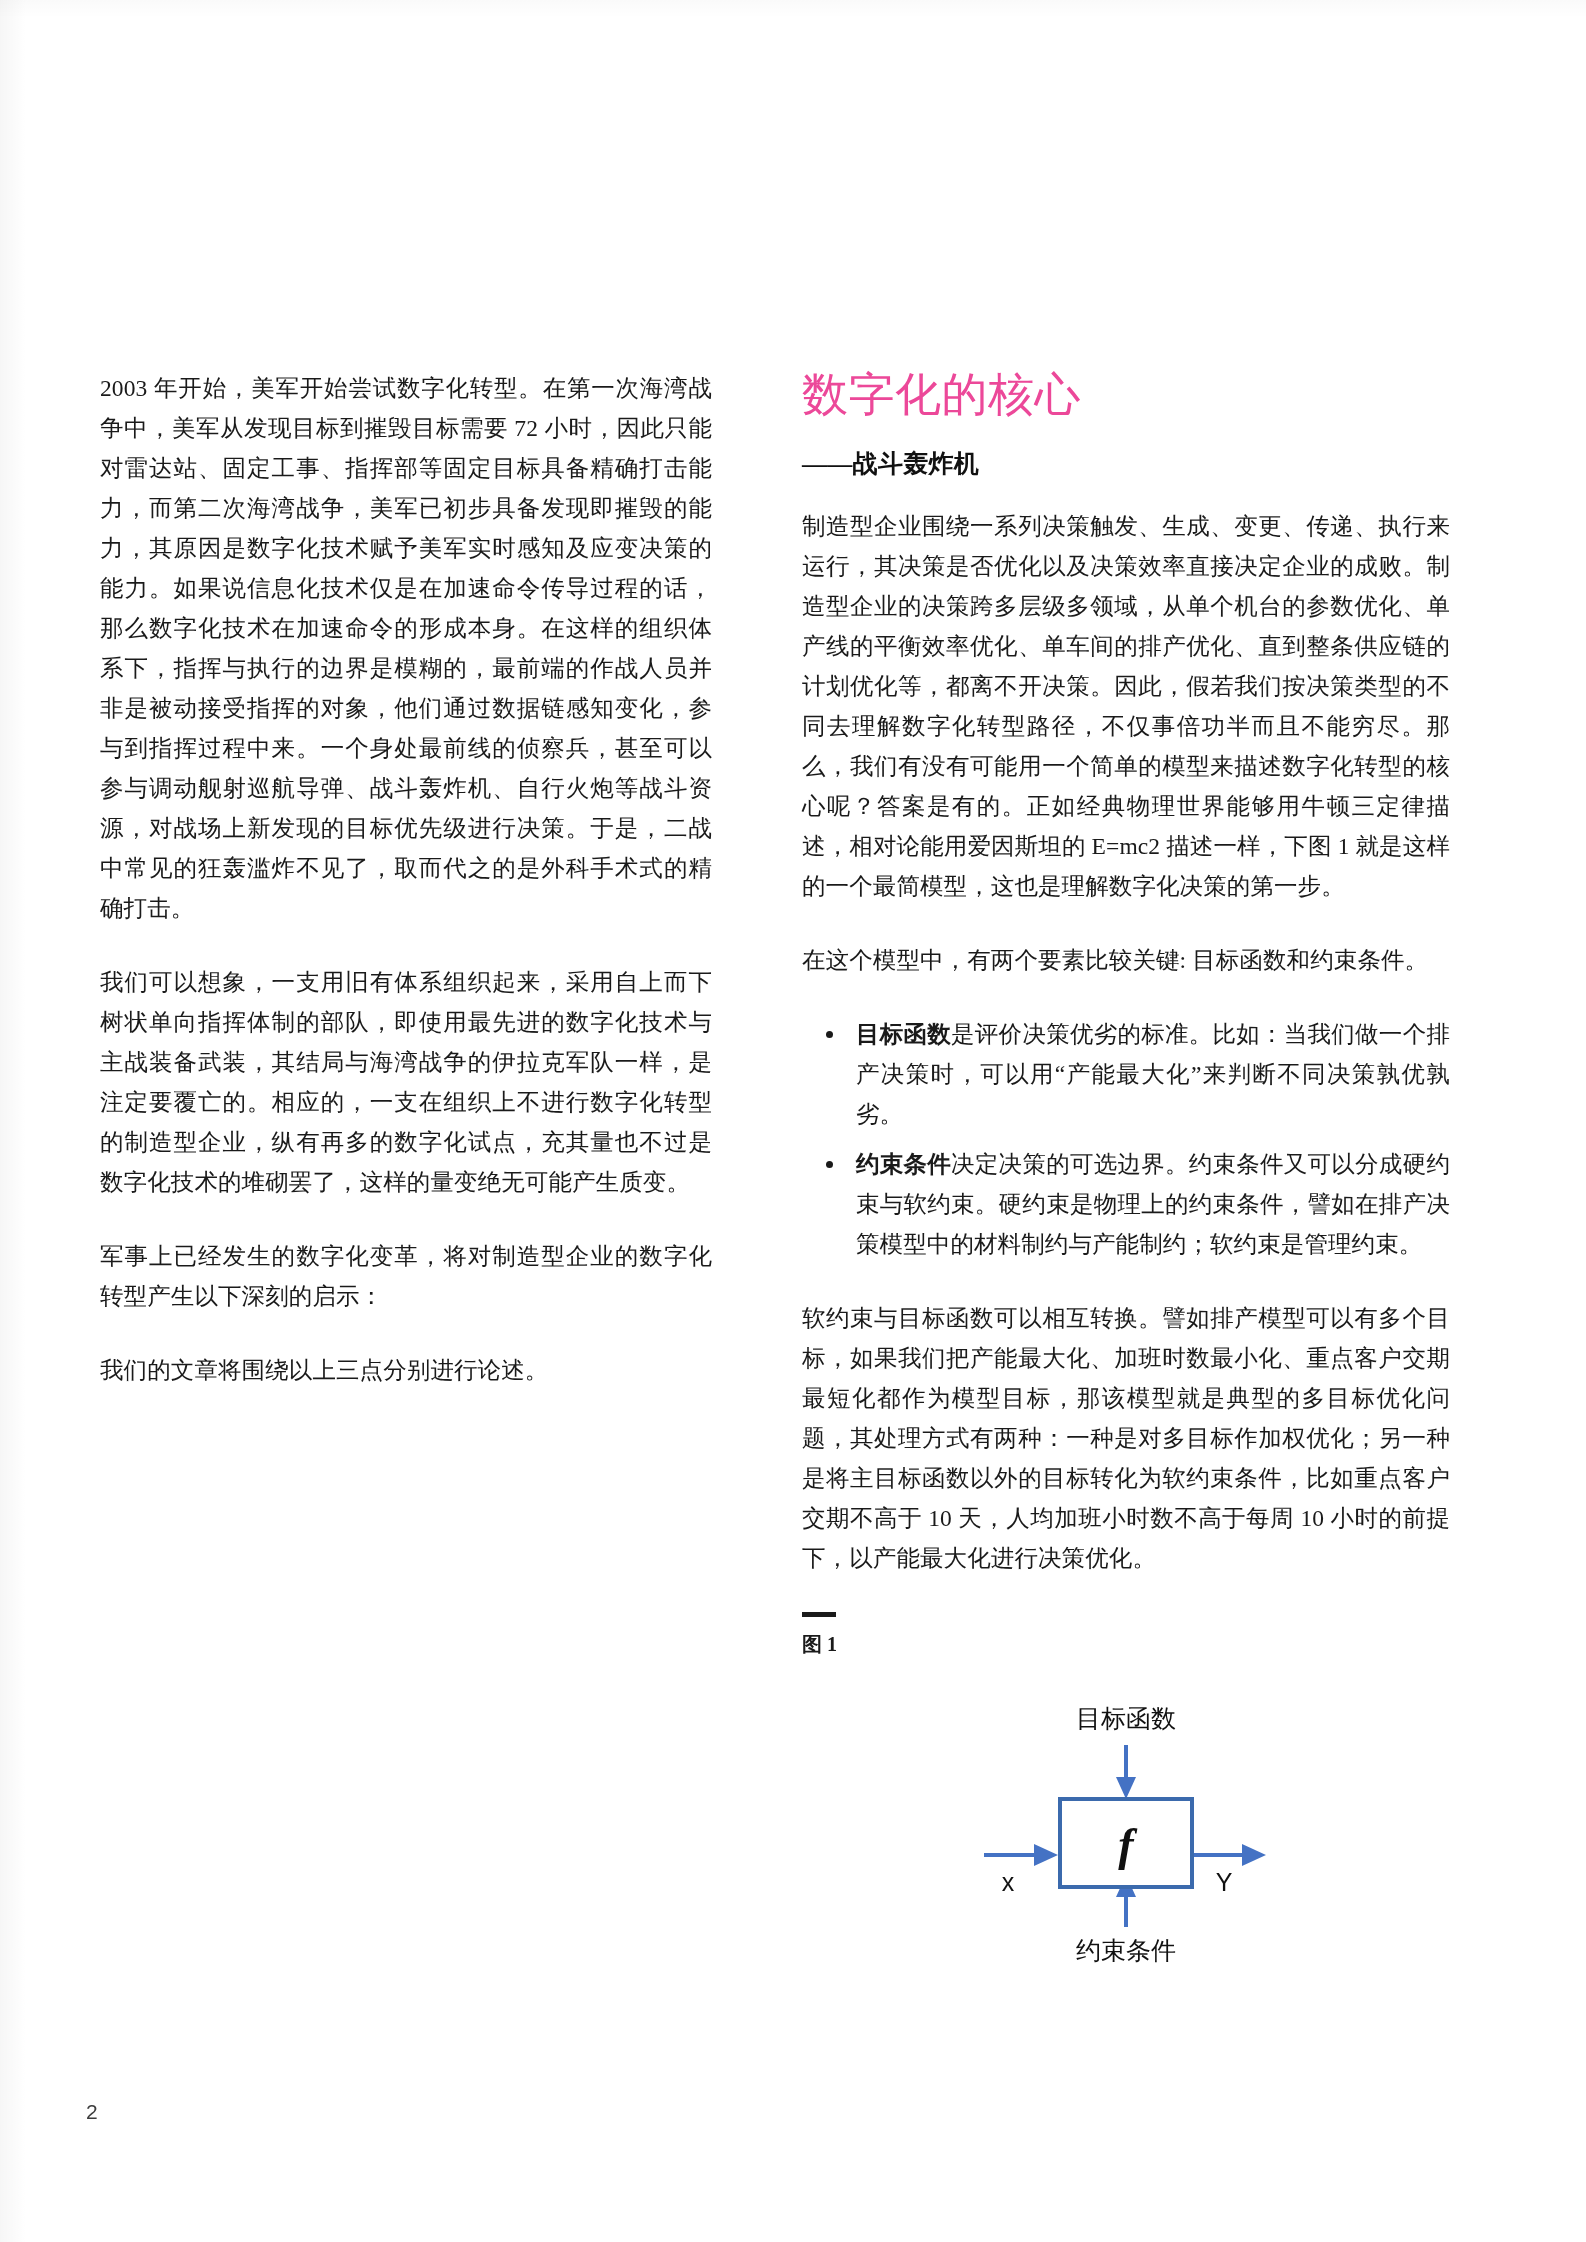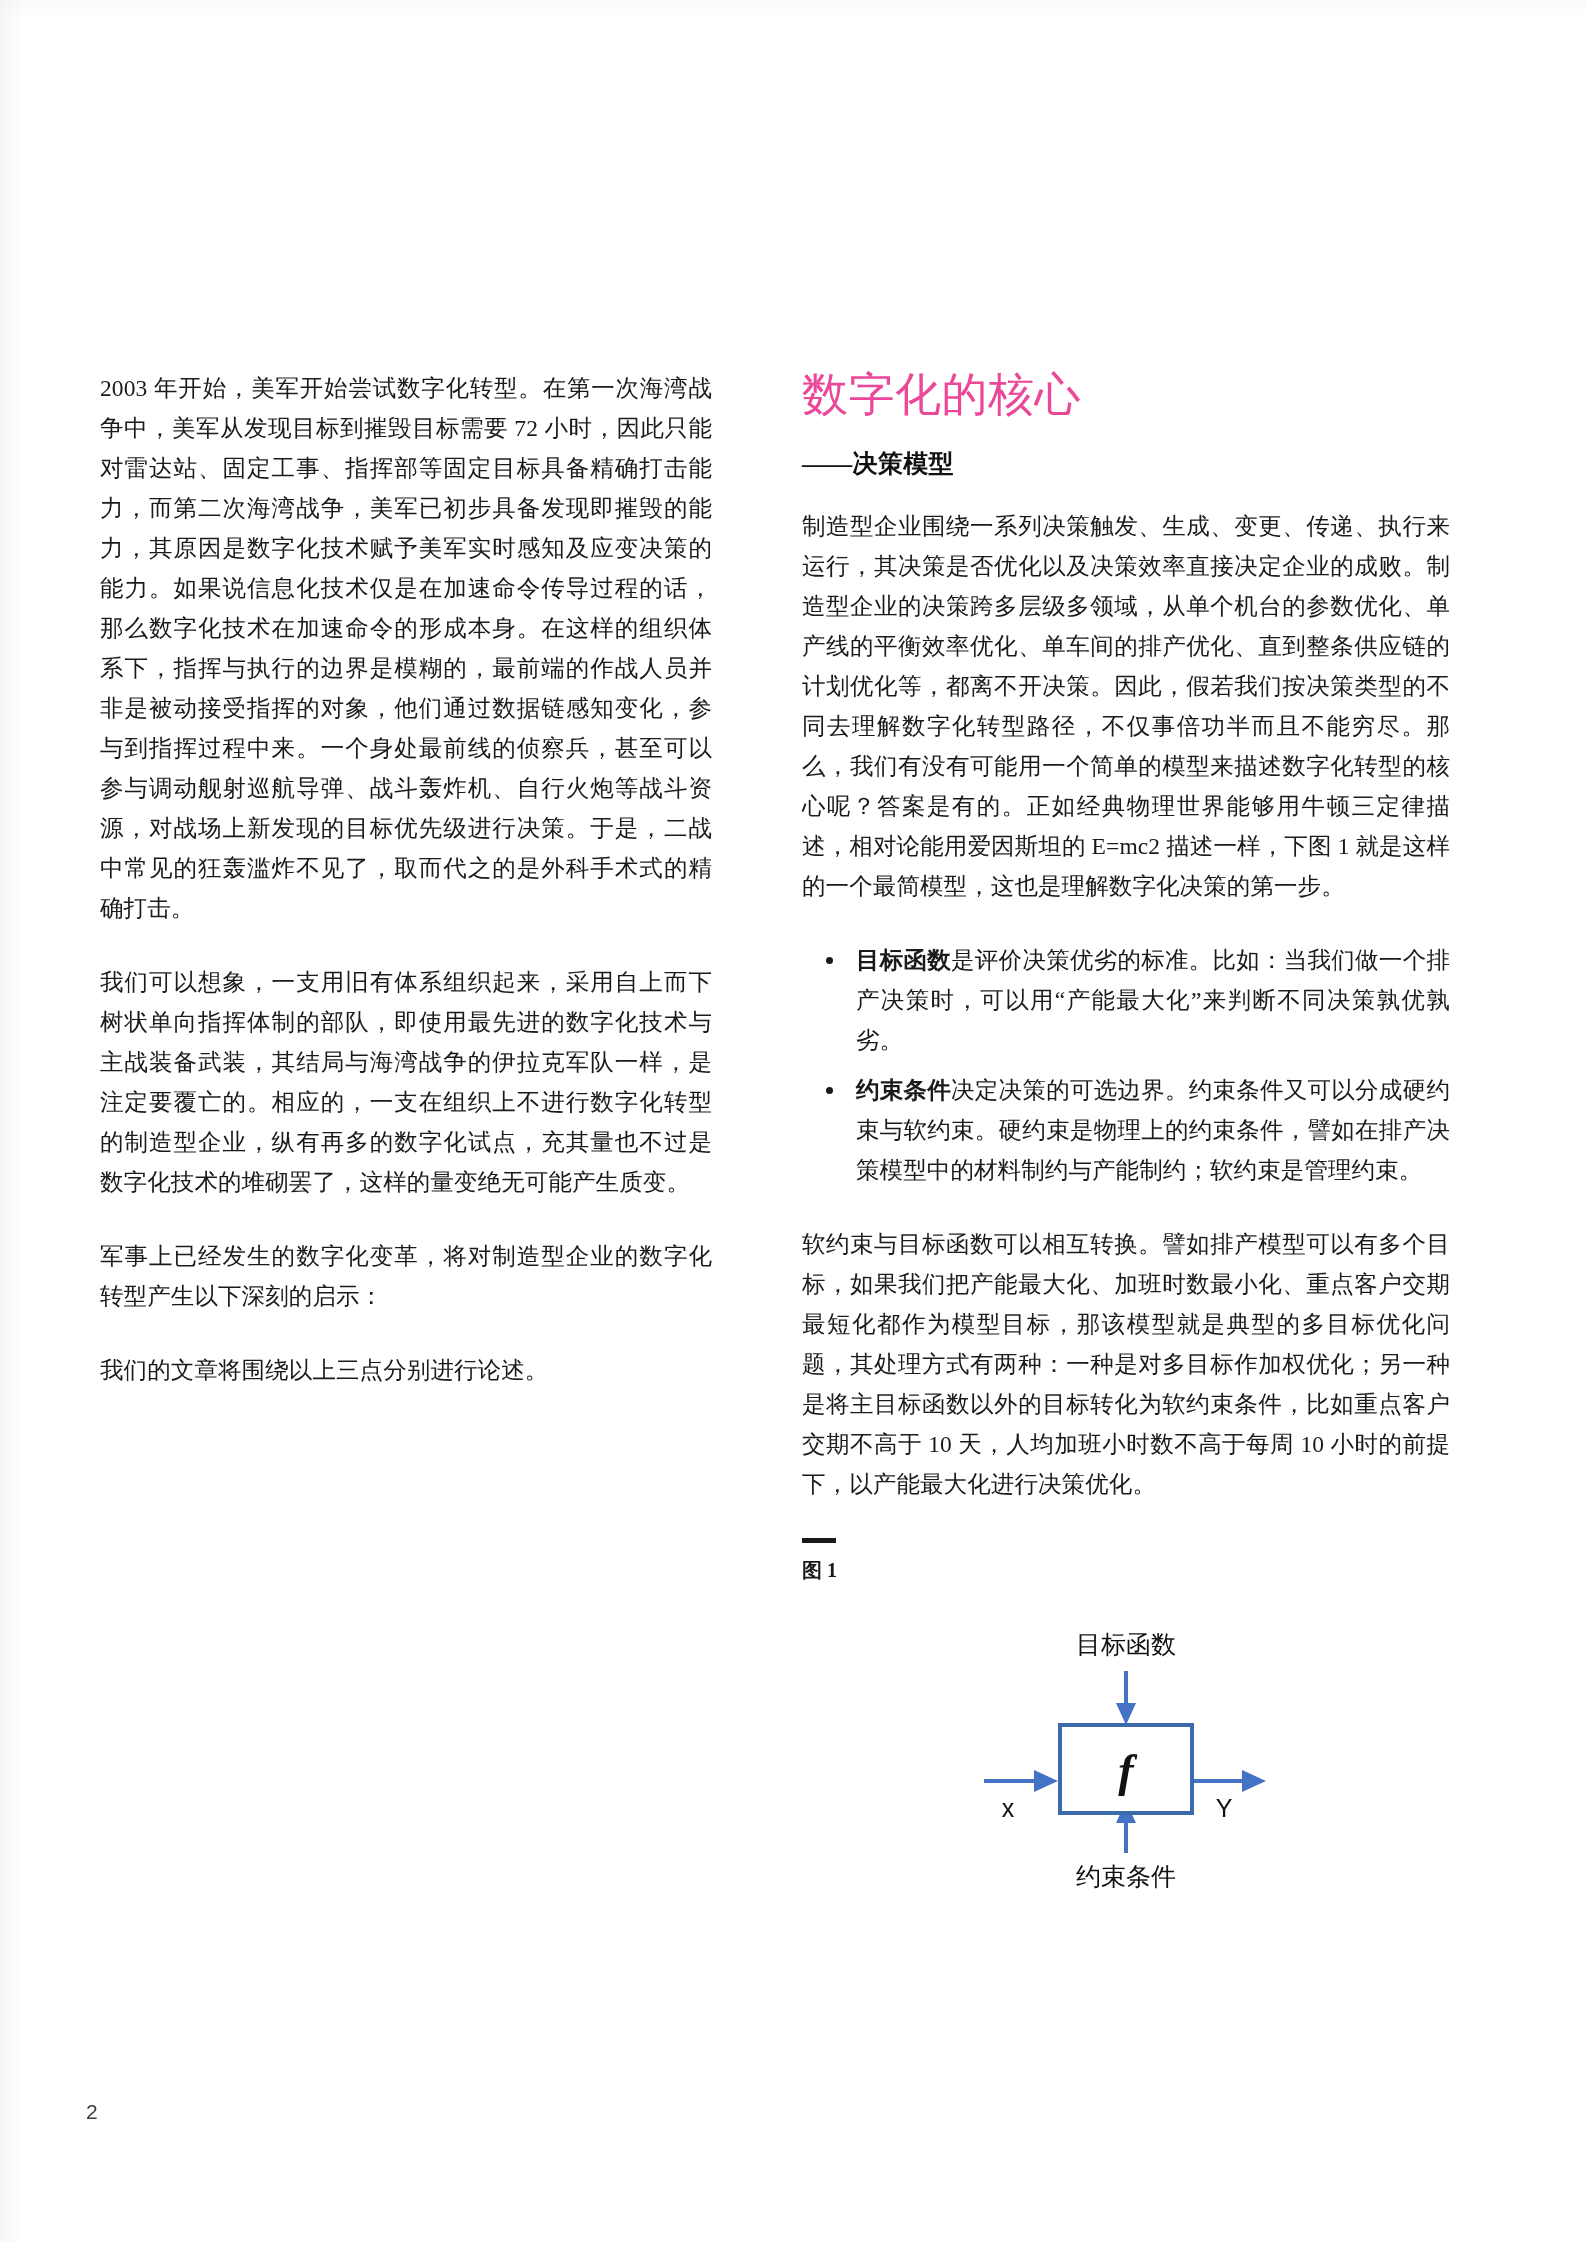--- a/index.html
+++ b/index.html
@@ -162,23 +162,24 @@
       <p class="body">2003 年开始，美军开始尝试数字化转型。在第一次海湾战争中，美军从发现目标到摧毁目标需要 72 小时，因此只能对雷达站、固定工事、指挥部等固定目标具备精确打击能力，而第二次海湾战争，美军已初步具备发现即摧毁的能力，其原因是数字化技术赋予美军实时感知及应变决策的能力。如果说信息化技术仅是在加速命令传导过程的话，那么数字化技术在加速命令的形成本身。在这样的组织体系下，指挥与执行的边界是模糊的，最前端的作战人员并非是被动接受指挥的对象，他们通过数据链感知变化，参与到指挥过程中来。一个身处最前线的侦察兵，甚至可以参与调动舰射巡航导弹、战斗轰炸机、自行火炮等战斗资源，对战场上新发现的目标优先级进行决策。于是，二战中常见的狂轰滥炸不见了，取而代之的是外科手术式的精确打击。</p>
       <p class="body">我们可以想象，一支用旧有体系组织起来，采用自上而下树状单向指挥体制的部队，即使用最先进的数字化技术与主战装备武装，其结局与海湾战争的伊拉克军队一样，是注定要覆亡的。相应的，一支在组织上不进行数字化转型的制造型企业，纵有再多的数字化试点，充其量也不过是数字化技术的堆砌罢了，这样的量变绝无可能产生质变。</p>
       <p class="body">军事上已经发生的数字化变革，将对制造型企业的数字化转型产生以下深刻的启示：</p>
 
 
       <p class="body">我们的文章将围绕以上三点分别进行论述。</p>
     </div>
 
     <div class="col-right">
       <h1 class="section-title">数字化的核心</h1>
-      <h2 class="section-sub">——决策模型</h2>
+      <h2 class="section-sub">——战斗轰炸机</h2>
 
       <p class="body">制造型企业围绕一系列决策触发、生成、变更、传递、执行来运行，其决策是否优化以及决策效率直接决定企业的成败。制造型企业的决策跨多层级多领域，从单个机台的参数优化、单产线的平衡效率优化、单车间的排产优化、直到整条供应链的计划优化等，都离不开决策。因此，假若我们按决策类型的不同去理解数字化转型路径，不仅事倍功半而且不能穷尽。那么，我们有没有可能用一个简单的模型来描述数字化转型的核心呢？答案是有的。正如经典物理世界能够用牛顿三定律描述，相对论能用爱因斯坦的 E=mc2 描述一样，下图 1 就是这样的一个最简模型，这也是理解数字化决策的第一步。</p>
+      <p class="body">在这个模型中，有两个要素比较关键: 目标函数和约束条件。</p>
 
       <ul class="bulleted">
         <li class="body"><span class="bold-lead">目标函数</span><span>是评价决策优劣的标准。比如：当我们做一个排产决策时，可以用“产能最大化”来判断不同决策孰优孰劣。</span></li>
         <li class="body"><span class="bold-lead">约束条件</span><span>决定决策的可选边界。约束条件又可以分成硬约束与软约束。硬约束是物理上的约束条件，譬如在排产决策模型中的材料制约与产能制约；软约束是管理约束。</span></li>
       </ul>
 
       <p class="body">软约束与目标函数可以相互转换。譬如排产模型可以有多个目标，如果我们把产能最大化、加班时数最小化、重点客户交期最短化都作为模型目标，那该模型就是典型的多目标优化问题，其处理方式有两种：一种是对多目标作加权优化；另一种是将主目标函数以外的目标转化为软约束条件，比如重点客户交期不高于 10 天，人均加班小时数不高于每周 10 小时的前提下，以产能最大化进行决策优化。</p>
 
       <div class="fig-rule"></div>
       <div class="fig-label">图 1</div>

